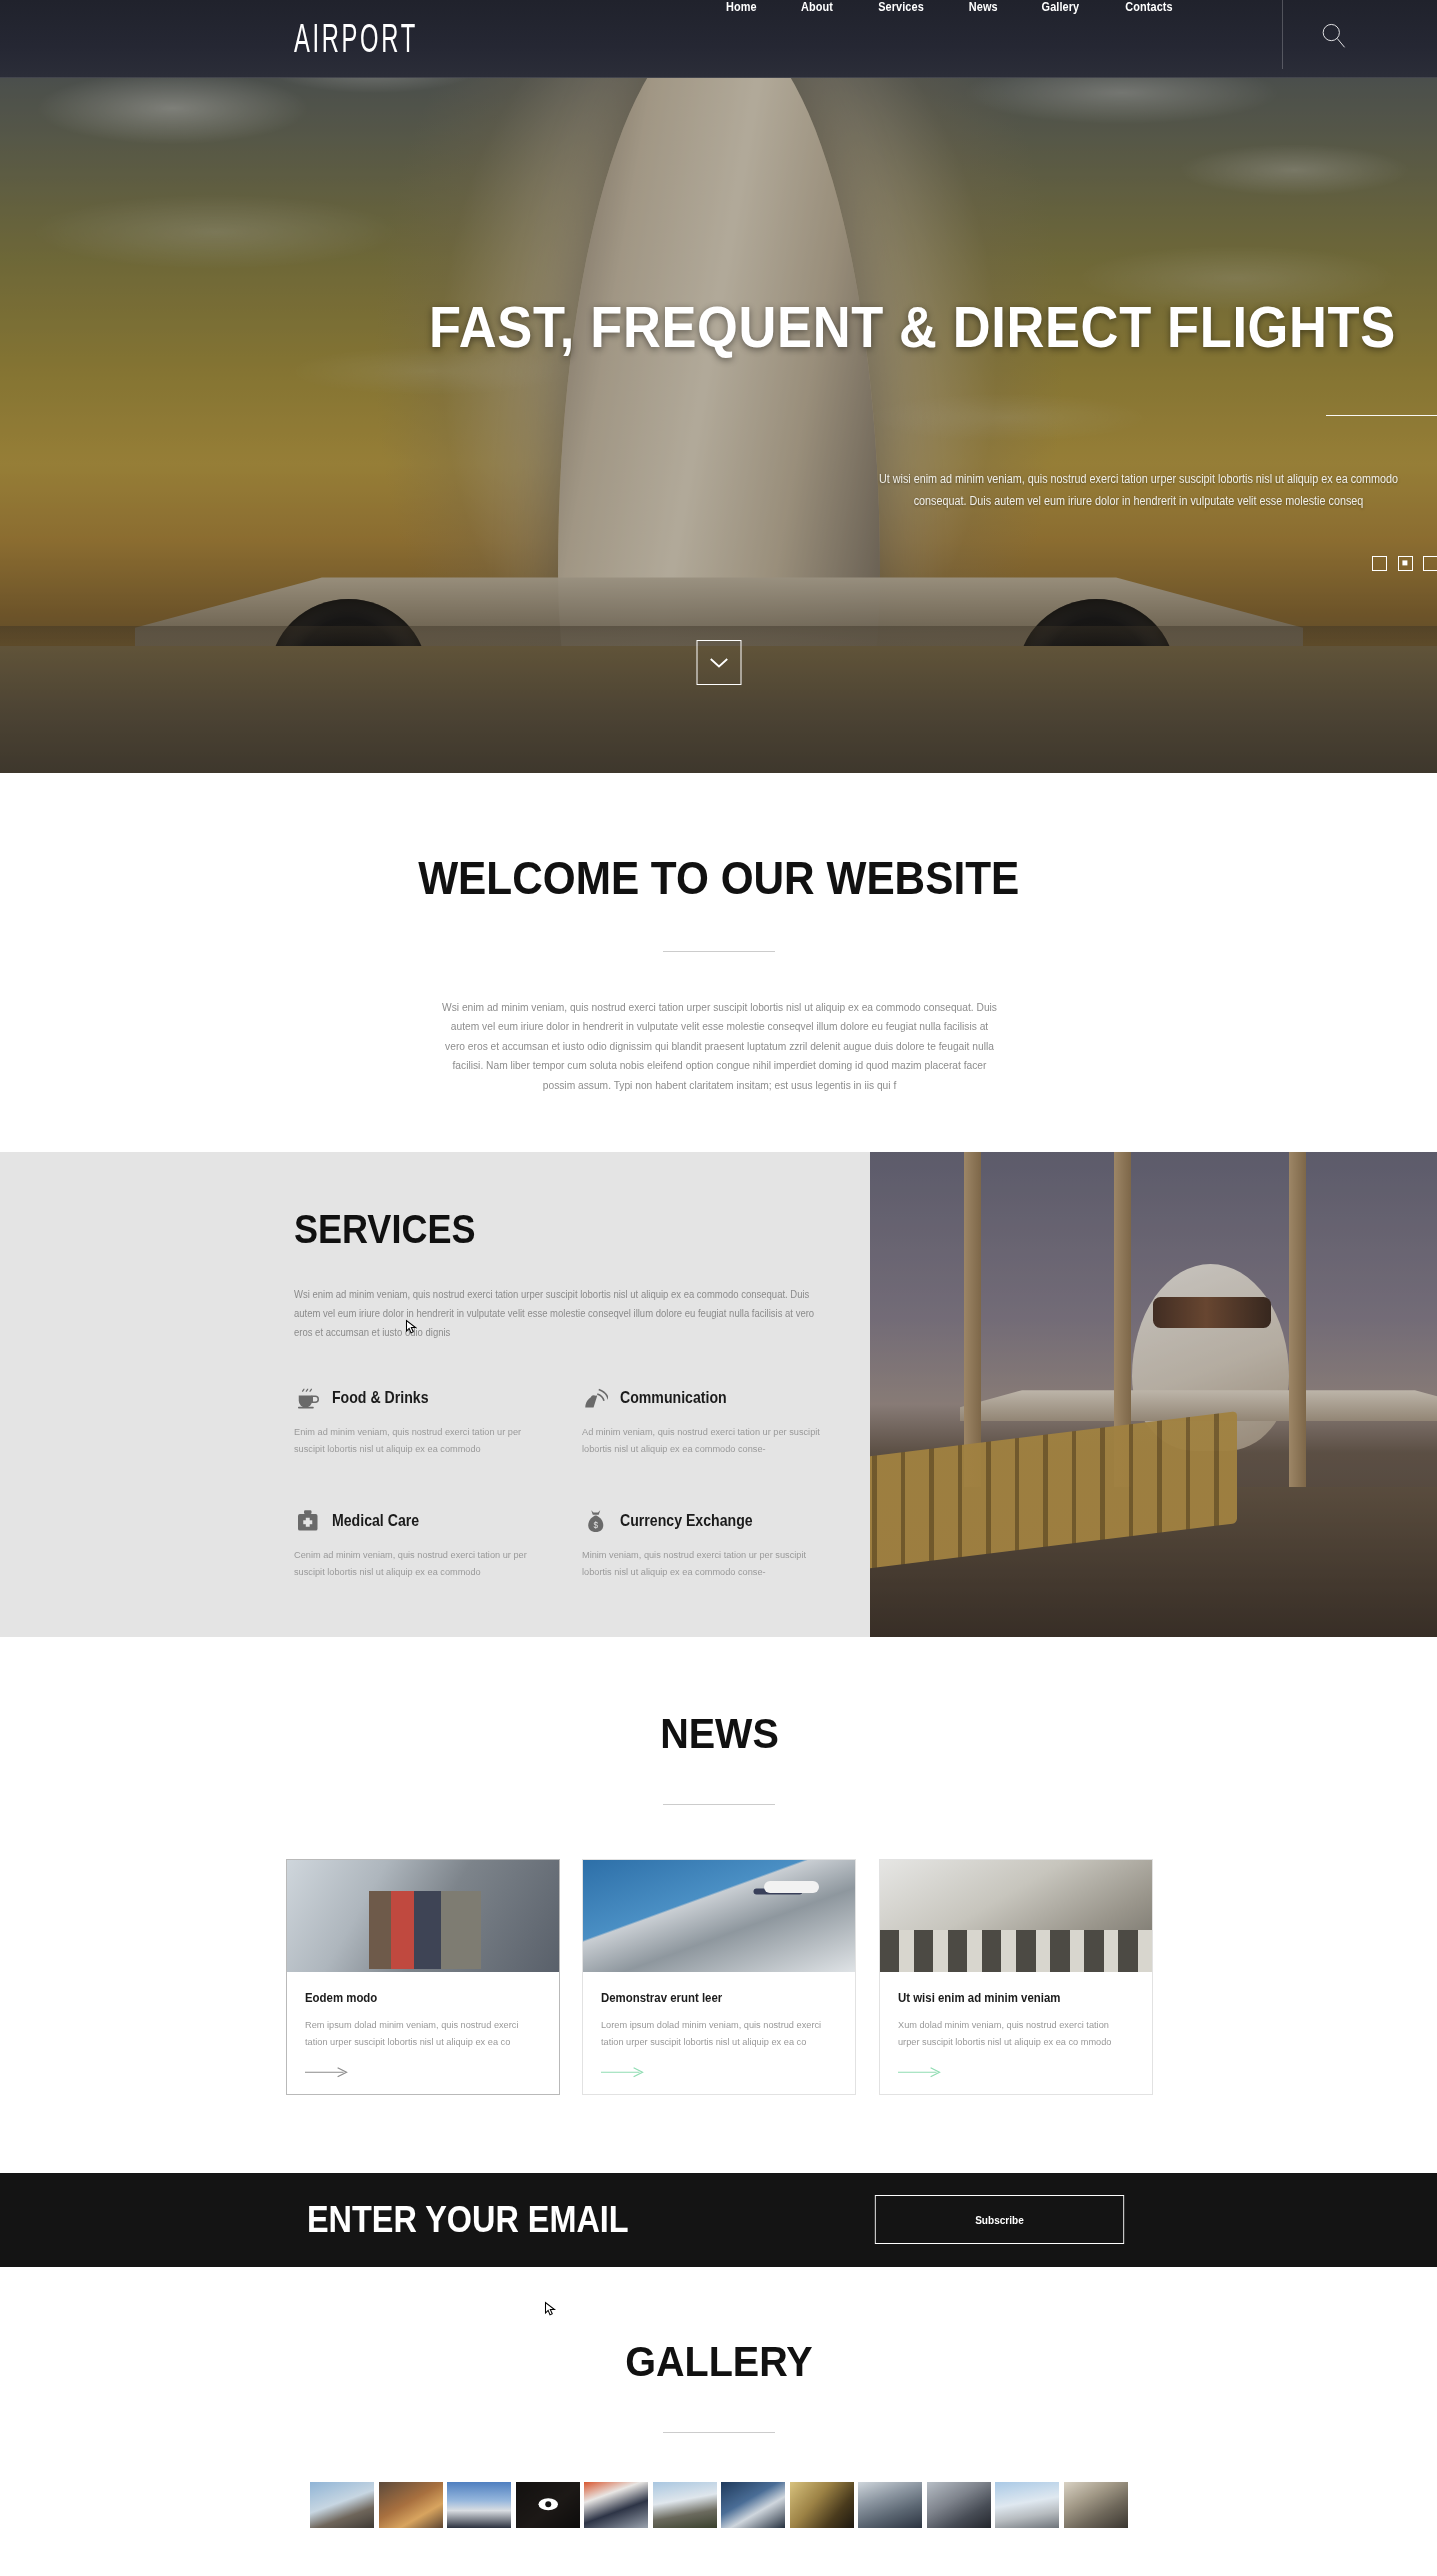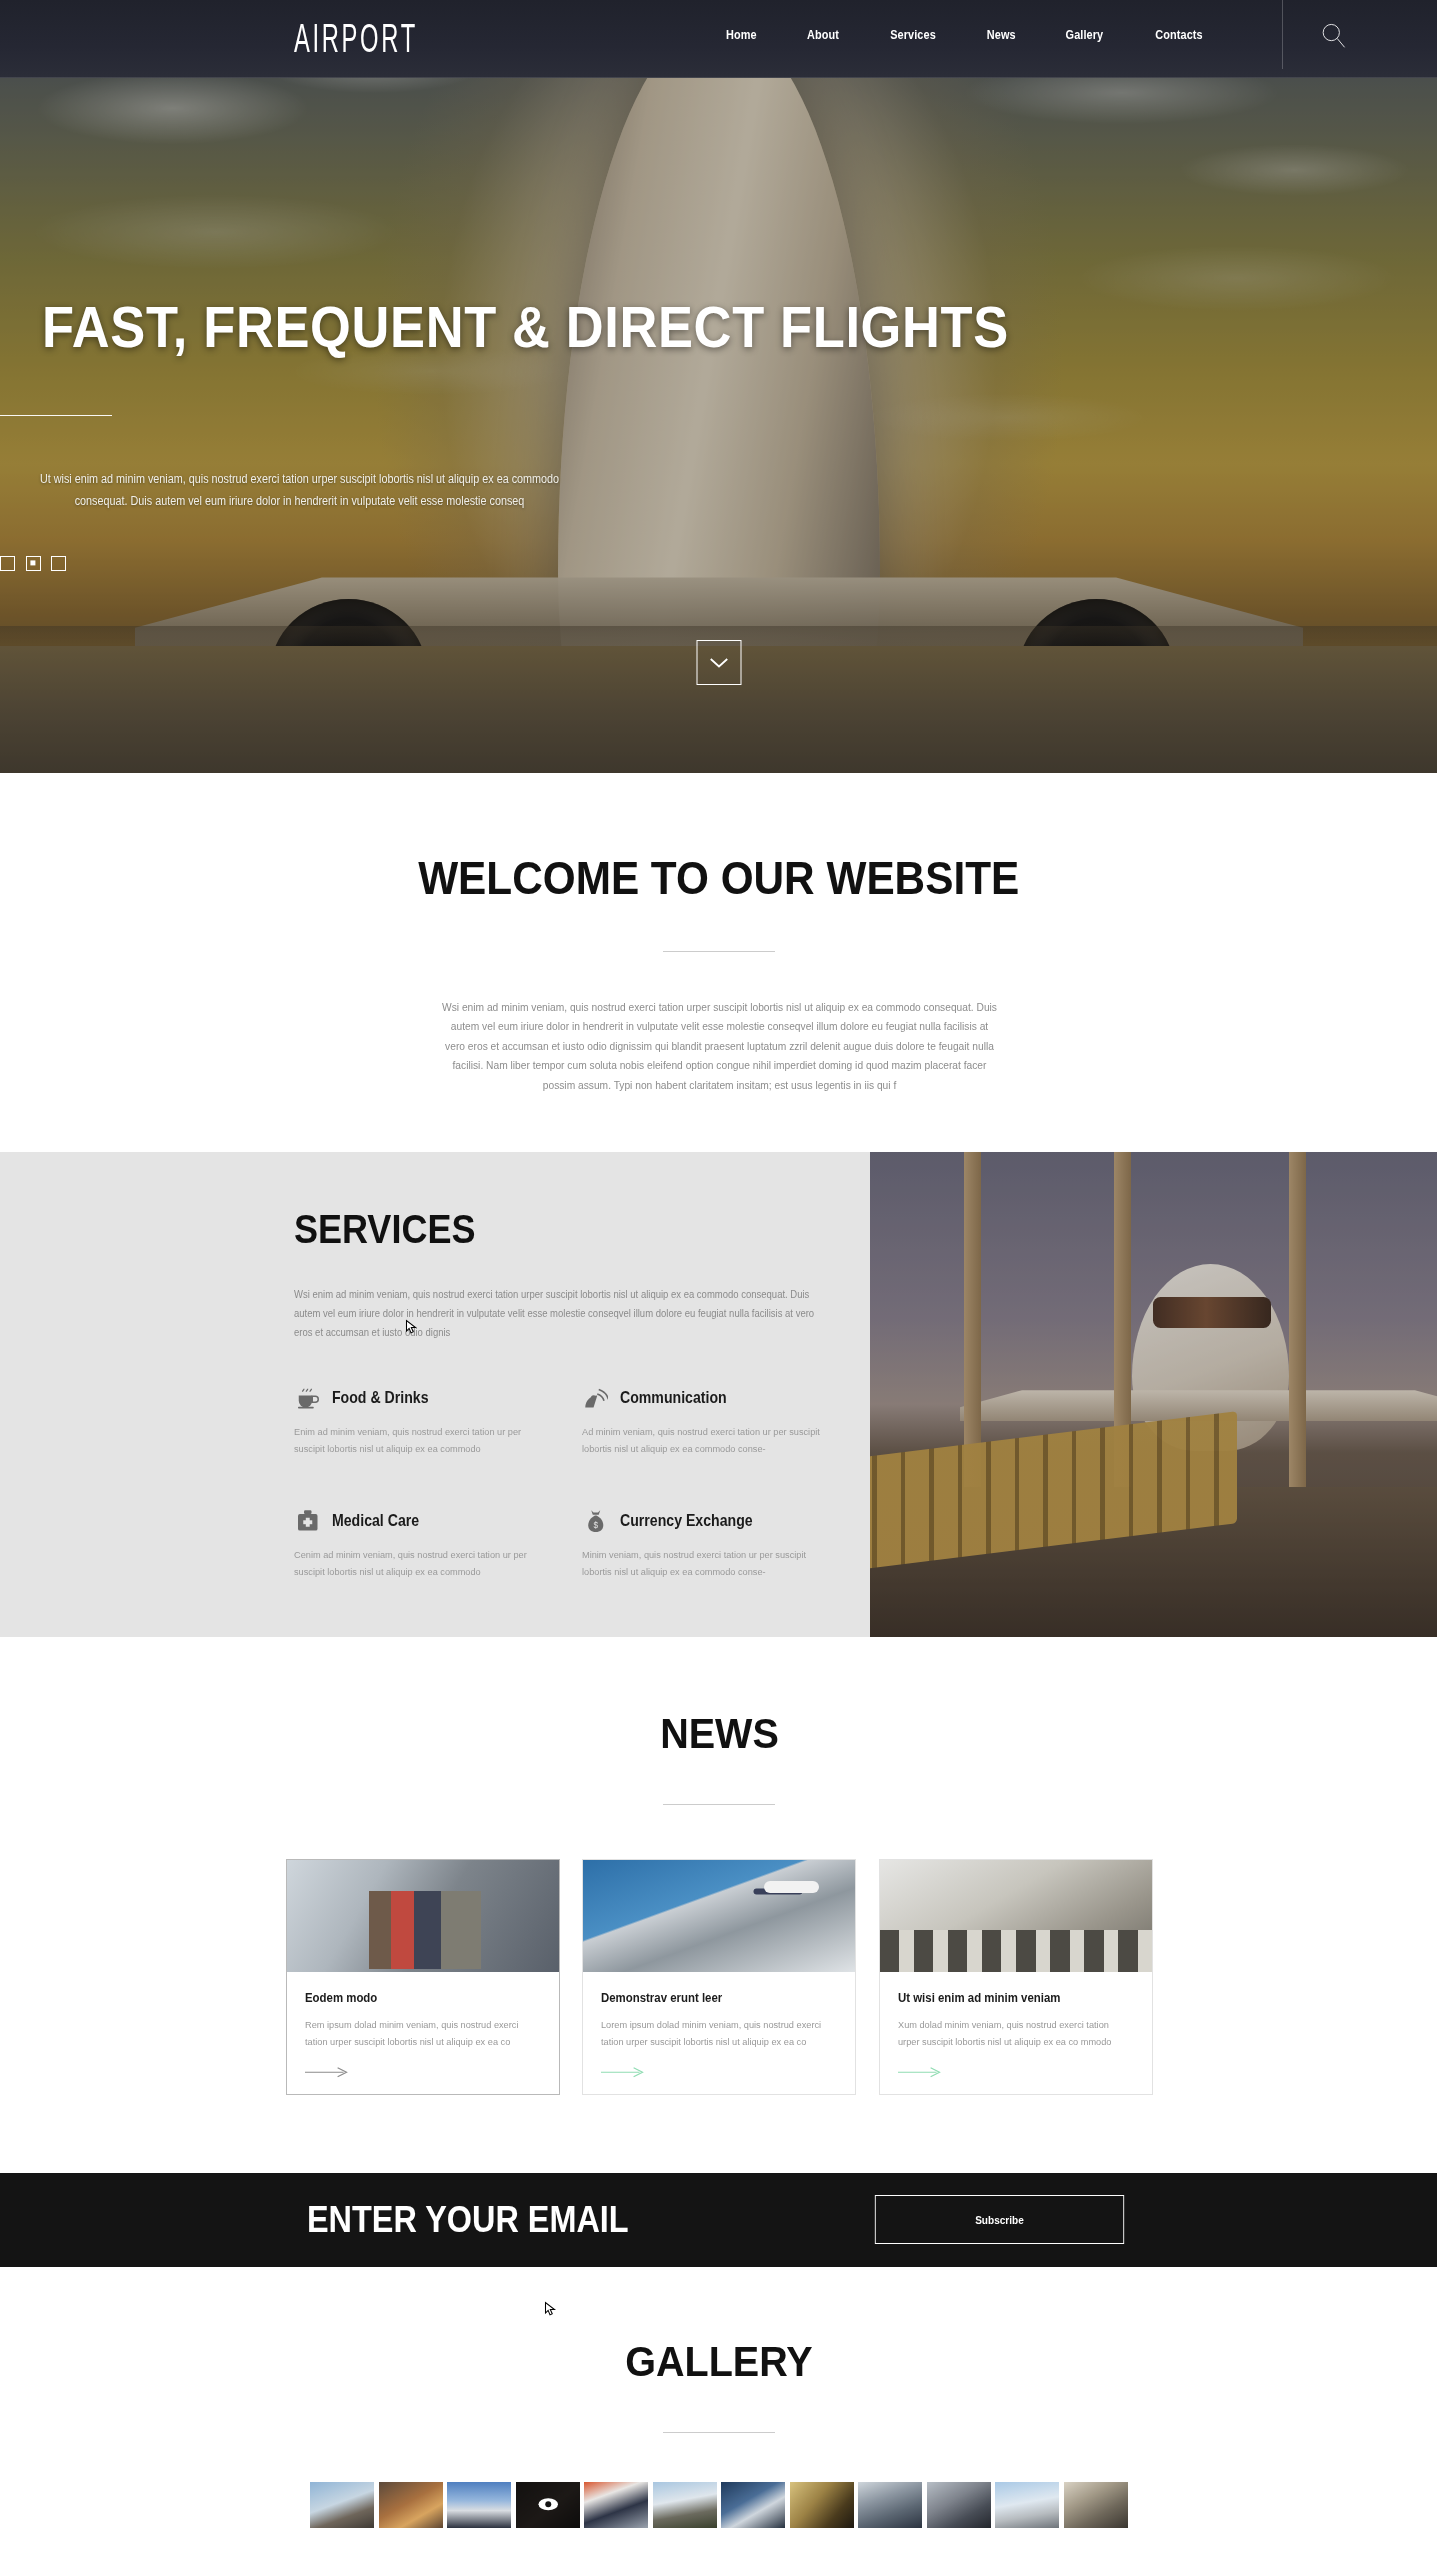--- a/index.html
+++ b/index.html
@@ -7,21 +7,21 @@
   body{font-family:"Liberation Sans",sans-serif;color:#333;overflow-x:hidden}
   .page{width:1438px;position:relative}
 
   
   .header{position:absolute;top:0;left:0;width:1438px;height:78px;z-index:40;
     background:linear-gradient(to bottom,#20222c 0%,#252733 60%,#2b2d38 100%);
     border-bottom:0.7px solid rgba(255,255,255,.16);display:flex;align-items:center}
   .logo{position:absolute;left:294px;top:13.5px;font-size:33px;letter-spacing:3.7px;
     color:#fff;font-weight:300;font-family:"Liberation Sans",sans-serif;
     transform:scaleX(.72) scaleY(1.25);transform-origin:left top}
-  .nav{position:absolute;left:704px;top:0;height:69px;display:flex;align-items:center;gap:6px}
+  .nav{position:absolute;left:704px;top:0;height:69px;display:flex;align-items:flex-start;gap:0}
   .nav a{color:#fff;font-size:12.7px;font-weight:bold;text-decoration:none;padding:0 19.5px;
     letter-spacing:0.1px;transform:scaleX(.86);display:inline-block}
   .searchsep{position:absolute;left:1282px;top:0;width:0.7px;height:69px;background:rgba(255,255,255,.22)}
   .searchbtn{position:absolute;left:1318px;top:19.5px;width:31px;height:31px;cursor:pointer}
   .searchbtn svg{width:31px;height:31px;stroke:#e8e8ea;fill:none;stroke-width:1.3}
 
   
   .hero{position:relative;width:1438px;height:773px;overflow:hidden}
   .hero-img{position:absolute;inset:0;background:
      radial-gradient(ellipse 479px 674px at 50% 46%, rgba(236,226,208,.96) 0%, rgba(209,195,170,.85) 30%, rgba(150,135,105,.25) 58%, rgba(0,0,0,0) 72%),
@@ -46,21 +46,21 @@
     clip-path:polygon(0% 70%,16% 10%,84% 10%,100% 70%,100% 100%,0% 100%)}
   .engine{position:absolute;top:599px;width:157px;height:150px;border-radius:50%;
     background:radial-gradient(circle at 50% 45%,#0b0b0c 0%,#141416 42%,#3b3630 70%,#6d6456 100%);
     box-shadow:inset 0 0 19.5px #000}
   .engine.l{left:270px}.engine.r{left:1018px}
   .ground{position:absolute;left:0;bottom:0;width:1438px;height:127px;
     background:linear-gradient(to bottom,#7c6b48,#5e5340 55%,#4b4336)}
   .horizon{position:absolute;left:0;bottom:120px;width:1438px;height:27px;
     background:linear-gradient(to bottom,rgba(70,60,45,.45),rgba(70,60,45,0))}
   .hero-tint{position:absolute;inset:0;background:rgba(34,30,22,.30)}
-  .hero-inner{position:absolute;inset:0;display:flex;flex-direction:column;align-items:flex-start;
+  .hero-inner{position:absolute;inset:0;display:flex;flex-direction:column;align-items:flex-end;
     justify-content:flex-start;padding-top:294px;z-index:5}
   .hero-title{color:#fff;font-size:57px;font-weight:bold;letter-spacing:0.7px;
     text-shadow:0 1.5px 7.5px rgba(0,0,0,.45);transform:scaleX(.92)}
   .hero-rule{width:112px;height:0.7px;background:#fff;margin-top:55px;opacity:.95}
   .hero-sub{margin-top:52px;width:599px;text-align:center;color:#f0efe9;font-size:12px;
     line-height:22.5px;transform:scaleX(.9);text-shadow:0 0.7px 3px rgba(0,0,0,.4)}
   .dots{margin-top:43px;display:flex;gap:10.5px}
   .dot{width:15px;height:15px;border:1.5px solid #fff;cursor:pointer}
   .dot.active{box-shadow:inset 0 0 0 4.5px rgba(0,0,0,0),0 0 0 0;position:relative}
   .dot.active::after{content:"";position:absolute;left:50%;top:50%;width:5.2px;height:5.2px;

